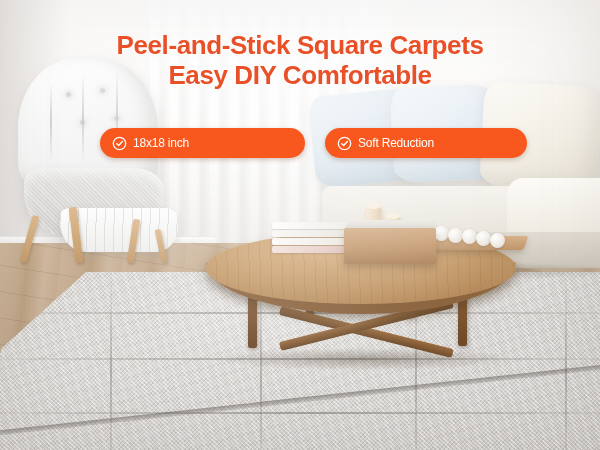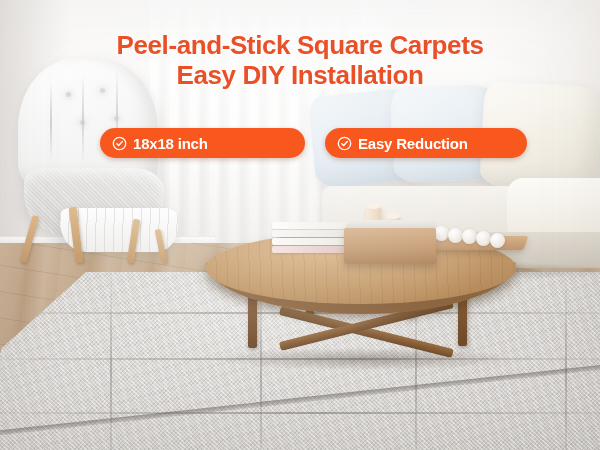--- a/index.html
+++ b/index.html
@@ -337,22 +337,22 @@
     background:#f8571e;
     border-radius:16px;
     padding:0 12px;
     height:30px;
     box-shadow:0 2px 5px rgba(120,55,20,.28);
     cursor:pointer;
   }
   .pill-check { width:15px; height:15px; flex:0 0 15px; display:block; }
   .pill-label {
     color:#ffffff;
-    font-size:15px;
-    font-weight:bold;
+    font-size:12px;
+    font-weight:normal;
     white-space:nowrap;
     letter-spacing:-.2px;
   }
 </style>
 </head>
 <body>
 
 <div id="banner">
 
   <div class="scene">
@@ -457,21 +457,21 @@
       <div class="wood-box-lid"></div>
       <div class="wood-box"></div>
     </div>
 
     <div class="bloom"></div>
     <div class="vignette"></div>
   </div>
 
   <div class="headline">
     <span class="headline-line">Peel-and-Stick Square Carpets</span>
-    <span class="headline-line">Easy DIY Installation</span>
+    <span class="headline-line">Easy DIY Comfortable</span>
   </div>
 
   <div class="pills">
 
     <div class="pill">
       <span class="pill-check">
         <svg viewBox="0 0 16 16" width="15" height="15" aria-hidden="true">
           <circle cx="8" cy="8" r="6.6" fill="none" stroke="#ffffff" stroke-width="1.4"></circle>
           <path d="M5.1 8.2 L7.1 10.2 L11 5.9" fill="none" stroke="#ffffff" stroke-width="1.5" stroke-linecap="round" stroke-linejoin="round"></path>
         </svg>
@@ -480,18 +480,18 @@
     </div>
 
 
     <div class="pill">
       <span class="pill-check">
         <svg viewBox="0 0 16 16" width="15" height="15" aria-hidden="true">
           <circle cx="8" cy="8" r="6.6" fill="none" stroke="#ffffff" stroke-width="1.4"></circle>
           <path d="M5.1 8.2 L7.1 10.2 L11 5.9" fill="none" stroke="#ffffff" stroke-width="1.5" stroke-linecap="round" stroke-linejoin="round"></path>
         </svg>
       </span>
-      <span class="pill-label">Easy Reduction</span>
+      <span class="pill-label">Soft Reduction</span>
     </div>
 
 
   </div>
 </div>
 
 </body></html>

